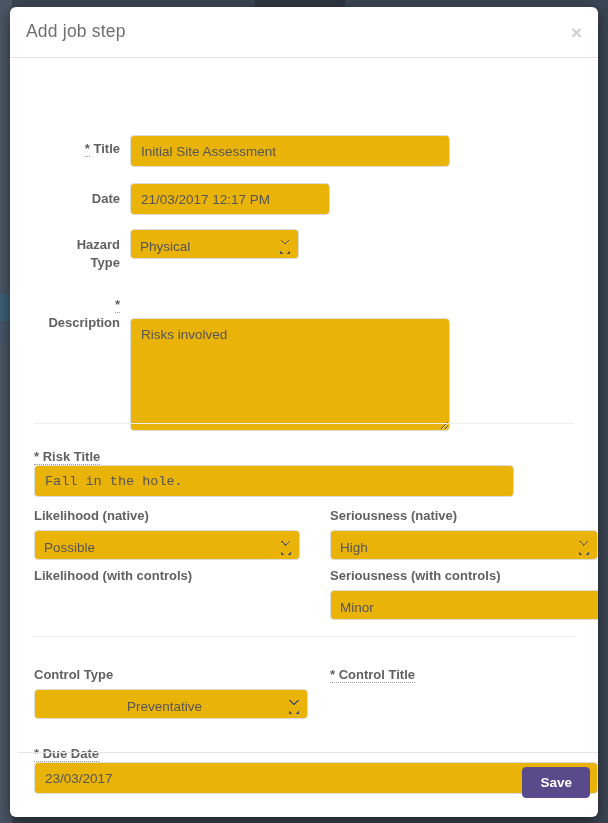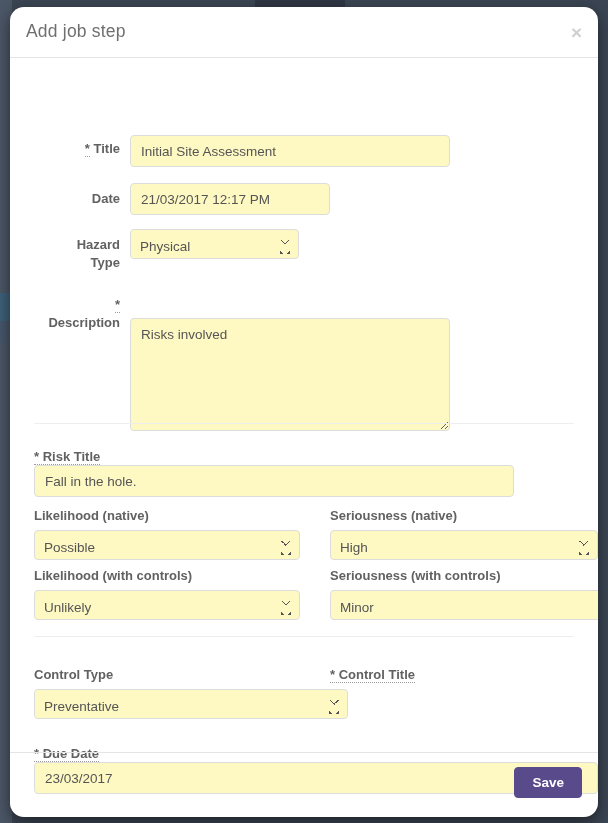--- a/index.html
+++ b/index.html
@@ -53,21 +53,21 @@
   }
 
   
   .modal {
     position: absolute;
     left: 10px;
     top: 7px;
     width: 588px;
     height: 810px;
     background: #ffffff;
-    border-radius: 14px;
+    border-radius: 6px;
     box-shadow: 0 5px 15px rgba(0,0,0,.5);
     overflow: hidden;
   }
 
   .modal-header {
     position: relative;
     height: 50px;
     border-bottom: 1px solid #e5e5e5;
   }
   .modal-title {
@@ -97,21 +97,21 @@
   .modal-body {
     position: relative;
     height: 695px;
   }
 
   
   .ctl {
     box-sizing: border-box;
     border: 1px solid #dcdcdc;
     border-radius: 4px;
-    background: #fef9c3;
+    background: #eab308;
     color: #555;
     font-size: 13.5px;
     font-family: "Liberation Sans", sans-serif;
     padding: 0 10px;
     outline: none;
   }
   input.ctl { height: 32px; line-height: 30px; }
   textarea.ctl {
     padding: 7px 10px;
     line-height: 1.35;
@@ -162,45 +162,45 @@
 
   .f-haz-lbl     { left: 14px;  top: 178px; width: 96px; line-height: 18px; }
   .f-haz-sel     { position:absolute; left: 120px; top: 171px; width: 169px; }
 
   .f-desc-lbl    { left: 14px;  top: 238px; width: 96px; line-height: 18px; }
   .f-desc-ta     { position:absolute; left: 120px; top: 227px; width: 320px; height: 113px; margin-top: 33px; }
 
   .hr-1          { left: 24px; top: 365px; width: 540px; }
 
   .f-risk-lbl    { left: 24px;  top: 391px; }
-  .f-risk-in     { position:absolute; left: 24px; top: 407px; width: 480px; }
+  .f-risk-in     { position:absolute; left: 24px; top: 407px; width: 480px; font-family: Liberation Mono, monospace; }
 
   .f-lik1-lbl    { left: 24px;  top: 450px; }
   .f-lik1-sel    { position:absolute; left: 24px; top: 472px; width: 266px; }
   .f-ser1-lbl    { left: 320px; top: 450px; }
   .f-ser1-sel    { position:absolute; left: 320px; top: 472px; width: 268px; }
 
   .f-lik2-lbl    { left: 24px;  top: 510px; }
   .f-lik2-sel    { position:absolute; left: 24px; top: 532px; width: 266px; }
   .f-ser2-lbl    { left: 320px; top: 510px; }
   .f-ser2-sel    { position:absolute; left: 320px; top: 532px; width: 316px; }
 
   .hr-2          { left: 24px; top: 578px; width: 540px; }
 
   .f-ctype-lbl   { left: 24px;  top: 609px; }
-  .f-ctype-sel   { position:absolute; left: 24px; top: 631px; width: 314px; }
+  .f-ctype-sel   { position:absolute; left: 24px; top: 631px; width: 274px; text-align: center; }
   .f-ctitle-lbl  { left: 320px; top: 609px; }
   .f-ctitle-ta   { position:absolute; left: 320px; top: 625px; width: 268px; height: 53px; }
 
   .f-due-lbl     { left: 24px;  top: 688px; }
   .f-due-in      { position:absolute; left: 24px; top: 704px; width: 564px; }
 
   .modal-footer {
     position: absolute;
-    left: 0;
+    left: 8px;
     bottom: 0;
     width: 588px;
     height: 64px;
     border-top: 1px solid #e5e5e5;
   }
   .btn-save {
     position: absolute;
     right: 16px;
     top: 14px;
     background: #594a8c;
@@ -267,23 +267,20 @@
     <select class="ctl f-lik1-sel">
       <option>Possible</option>
     </select>
 
     <div class="lbl f-ser1-lbl">Seriousness (native)</div>
     <select class="ctl f-ser1-sel">
       <option>High</option>
     </select>
 
     <div class="lbl f-lik2-lbl">Likelihood (with controls)</div>
-    <select class="ctl f-lik2-sel">
-      <option>Unlikely</option>
-    </select>
 
     <div class="lbl f-ser2-lbl">Seriousness (with controls)</div>
     <select class="ctl f-ser2-sel">
       <option>Minor</option>
     </select>
 
     <div class="hr hr-2"></div>
 
     <div class="lbl f-ctype-lbl">Control Type</div>
     <select class="ctl f-ctype-sel">

